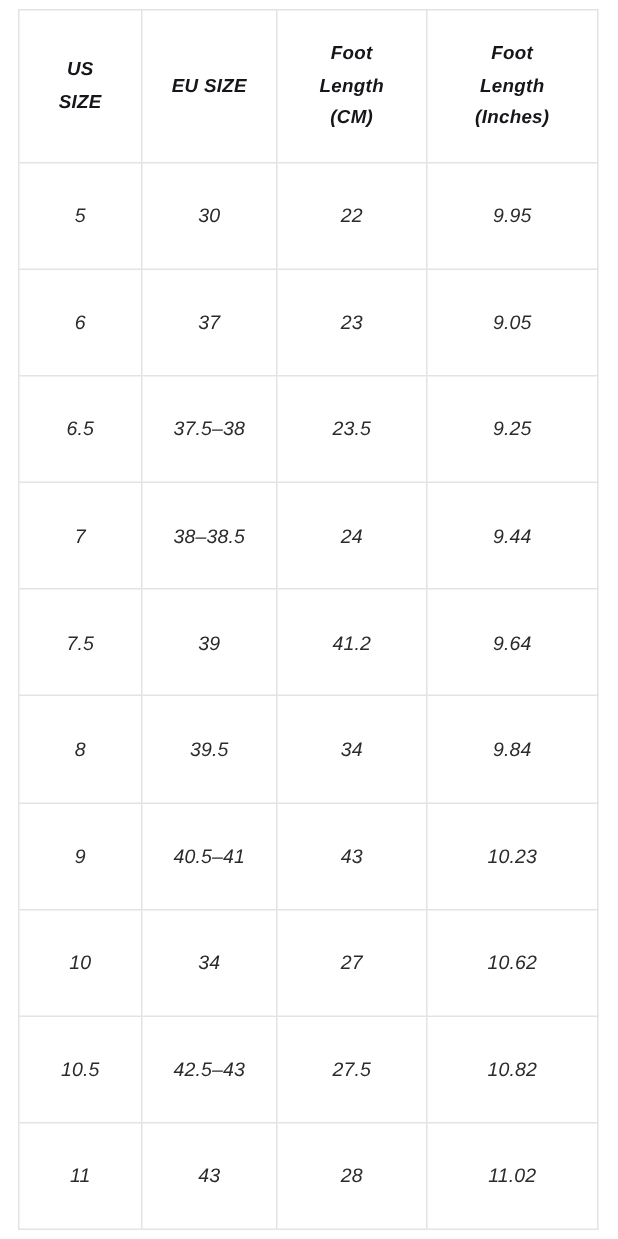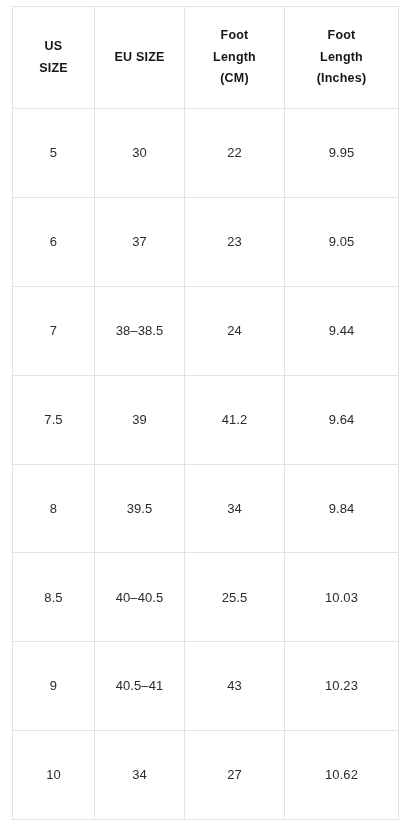--- a/index.html
+++ b/index.html
@@ -23,20 +23,21 @@
     height: 814px;
     box-sizing: border-box;
   }
 
   table.size-chart {
     width: 386px;
     height: 814px;
     border-collapse: collapse;
     table-layout: fixed;
     background: #ffffff;
+    font-style: italic;
   }
 
   table.size-chart th,
   table.size-chart td {
     border: 1px solid #e3e3e3;
     text-align: center;
     vertical-align: middle;
     padding: 2px 3px;
     box-sizing: border-box;
   }
@@ -108,50 +109,62 @@
           <td>22</td>
           <td>9.95</td>
         </tr>
         <tr>
           <td>6</td>
           <td>37</td>
           <td>23</td>
           <td>9.05</td>
         </tr>
         <tr>
+          <td>6.5</td>
+          <td>37.5–38</td>
+          <td>23.5</td>
+          <td>9.25</td>
+        </tr>
+        <tr>
           <td>7</td>
           <td>38–38.5</td>
           <td>24</td>
           <td>9.44</td>
         </tr>
         <tr>
           <td>7.5</td>
           <td>39</td>
           <td>41.2</td>
           <td>9.64</td>
         </tr>
         <tr>
           <td>8</td>
           <td>39.5</td>
           <td>34</td>
           <td>9.84</td>
         </tr>
         <tr>
-          <td>8.5</td>
-          <td>40–40.5</td>
-          <td>25.5</td>
-          <td>10.03</td>
-        </tr>
-        <tr>
           <td>9</td>
           <td>40.5–41</td>
           <td>43</td>
           <td>10.23</td>
         </tr>
         <tr>
           <td>10</td>
           <td>34</td>
           <td>27</td>
           <td>10.62</td>
         </tr>
+        <tr>
+          <td>10.5</td>
+          <td>42.5–43</td>
+          <td>27.5</td>
+          <td>10.82</td>
+        </tr>
+        <tr>
+          <td>11</td>
+          <td>43</td>
+          <td>28</td>
+          <td>11.02</td>
+        </tr>
       </tbody>
   </table>
 </div>
 
 </body></html>

